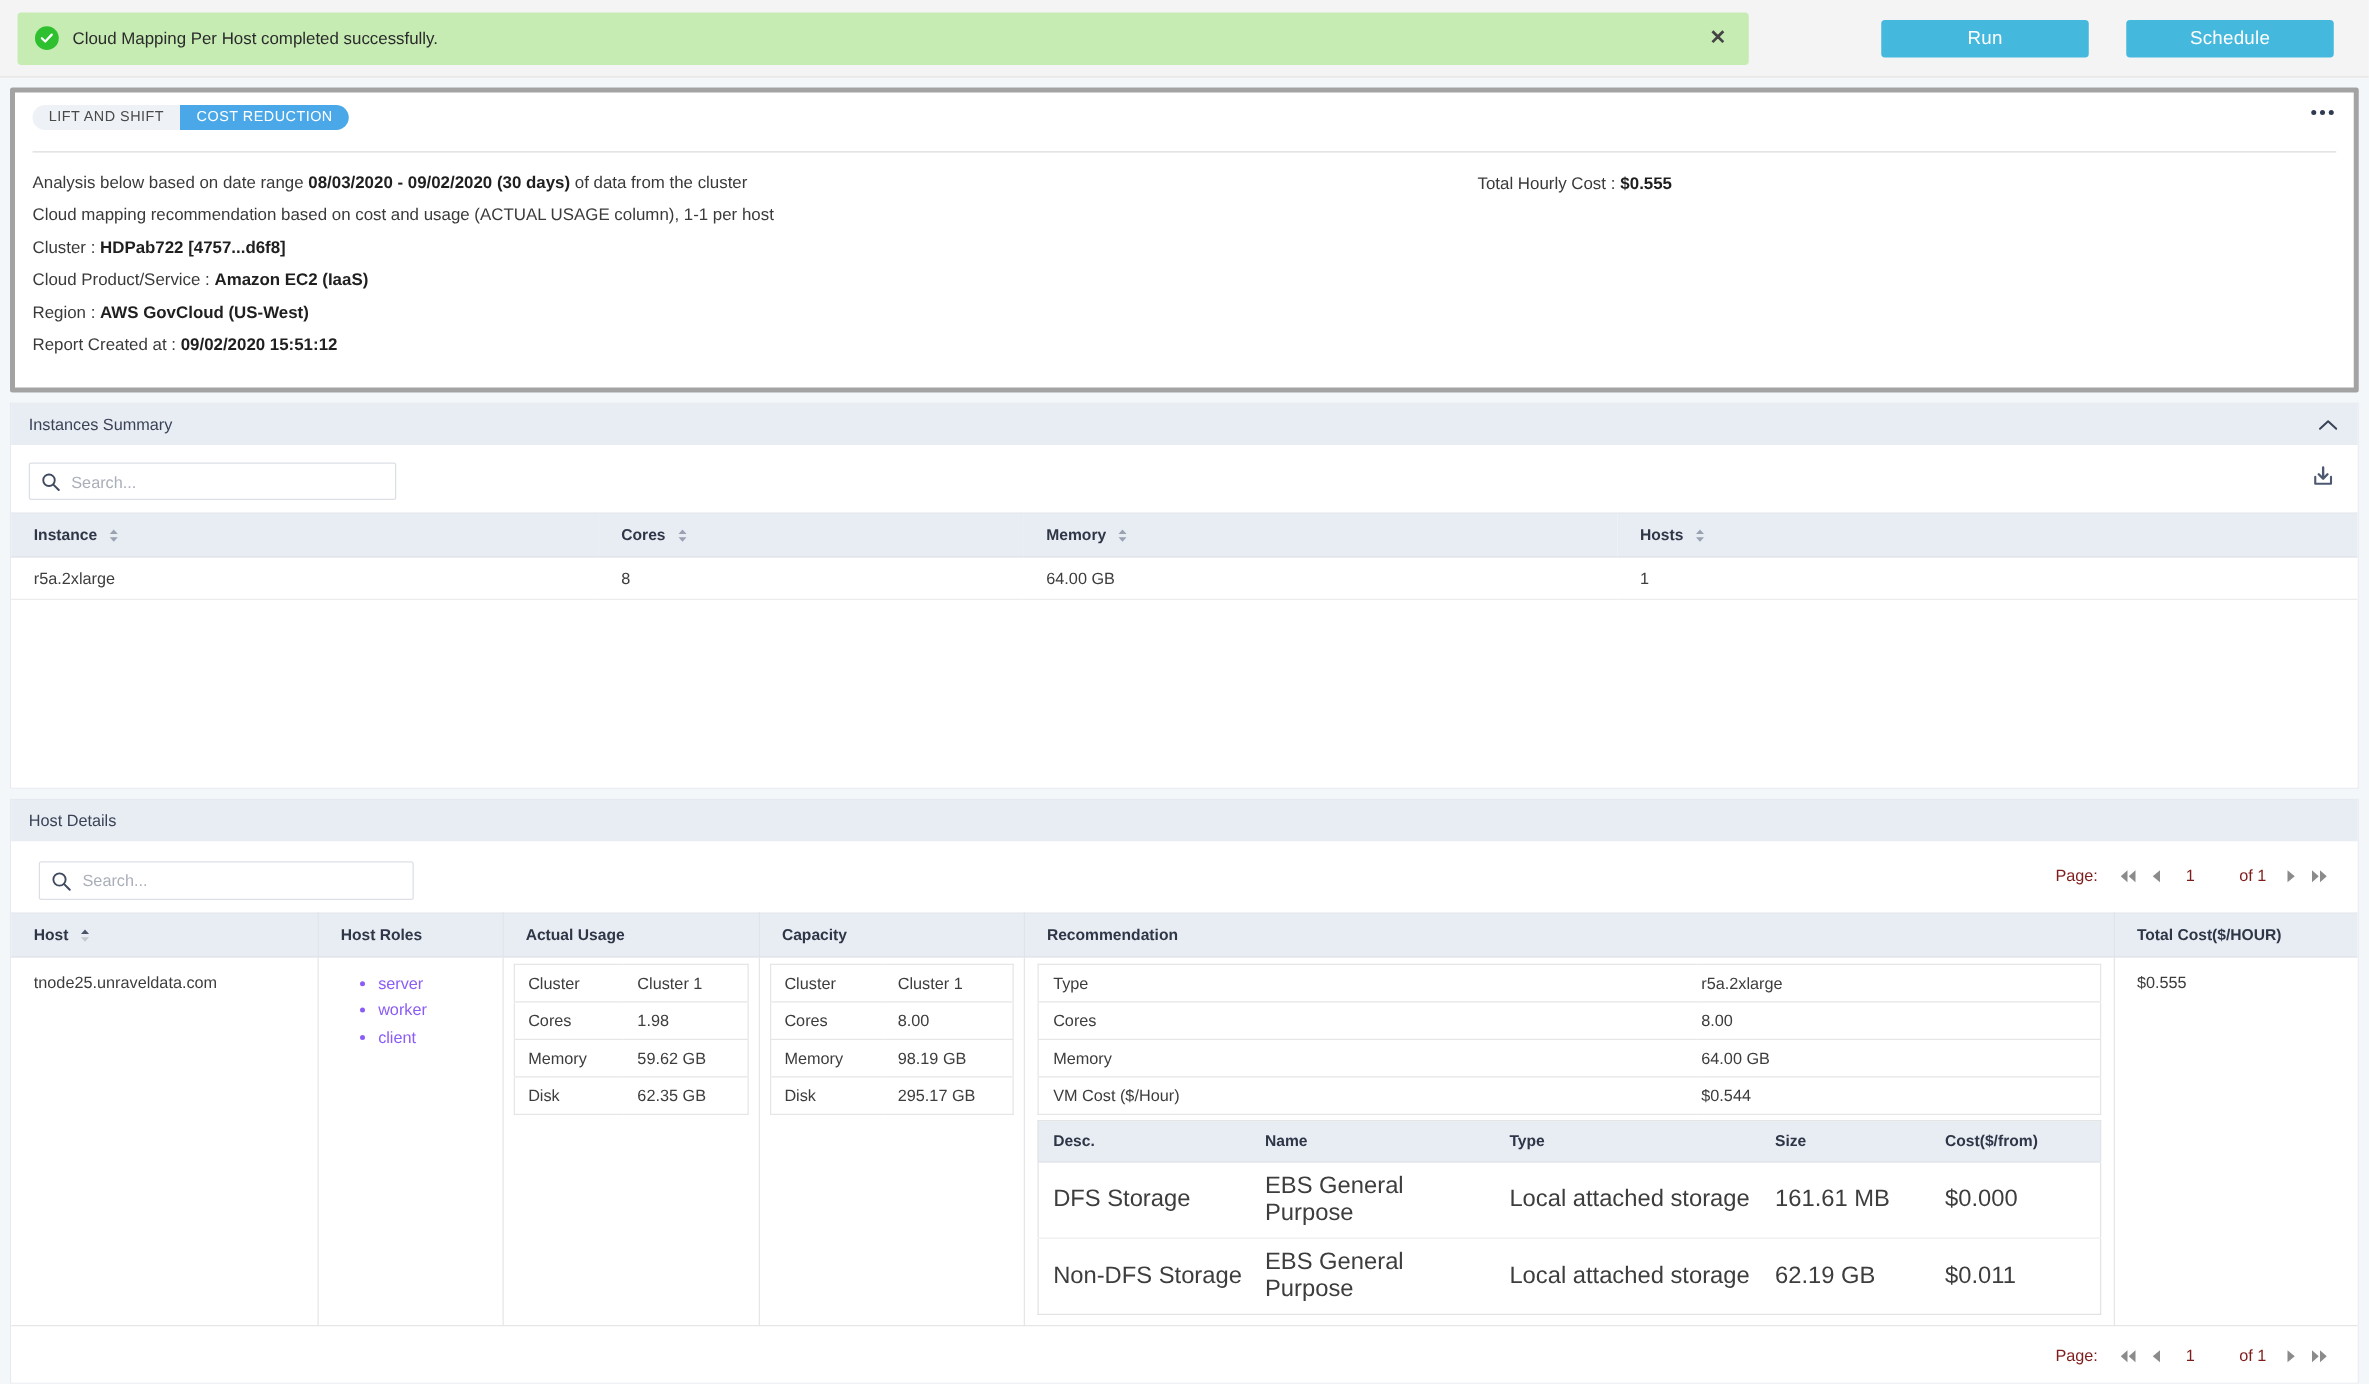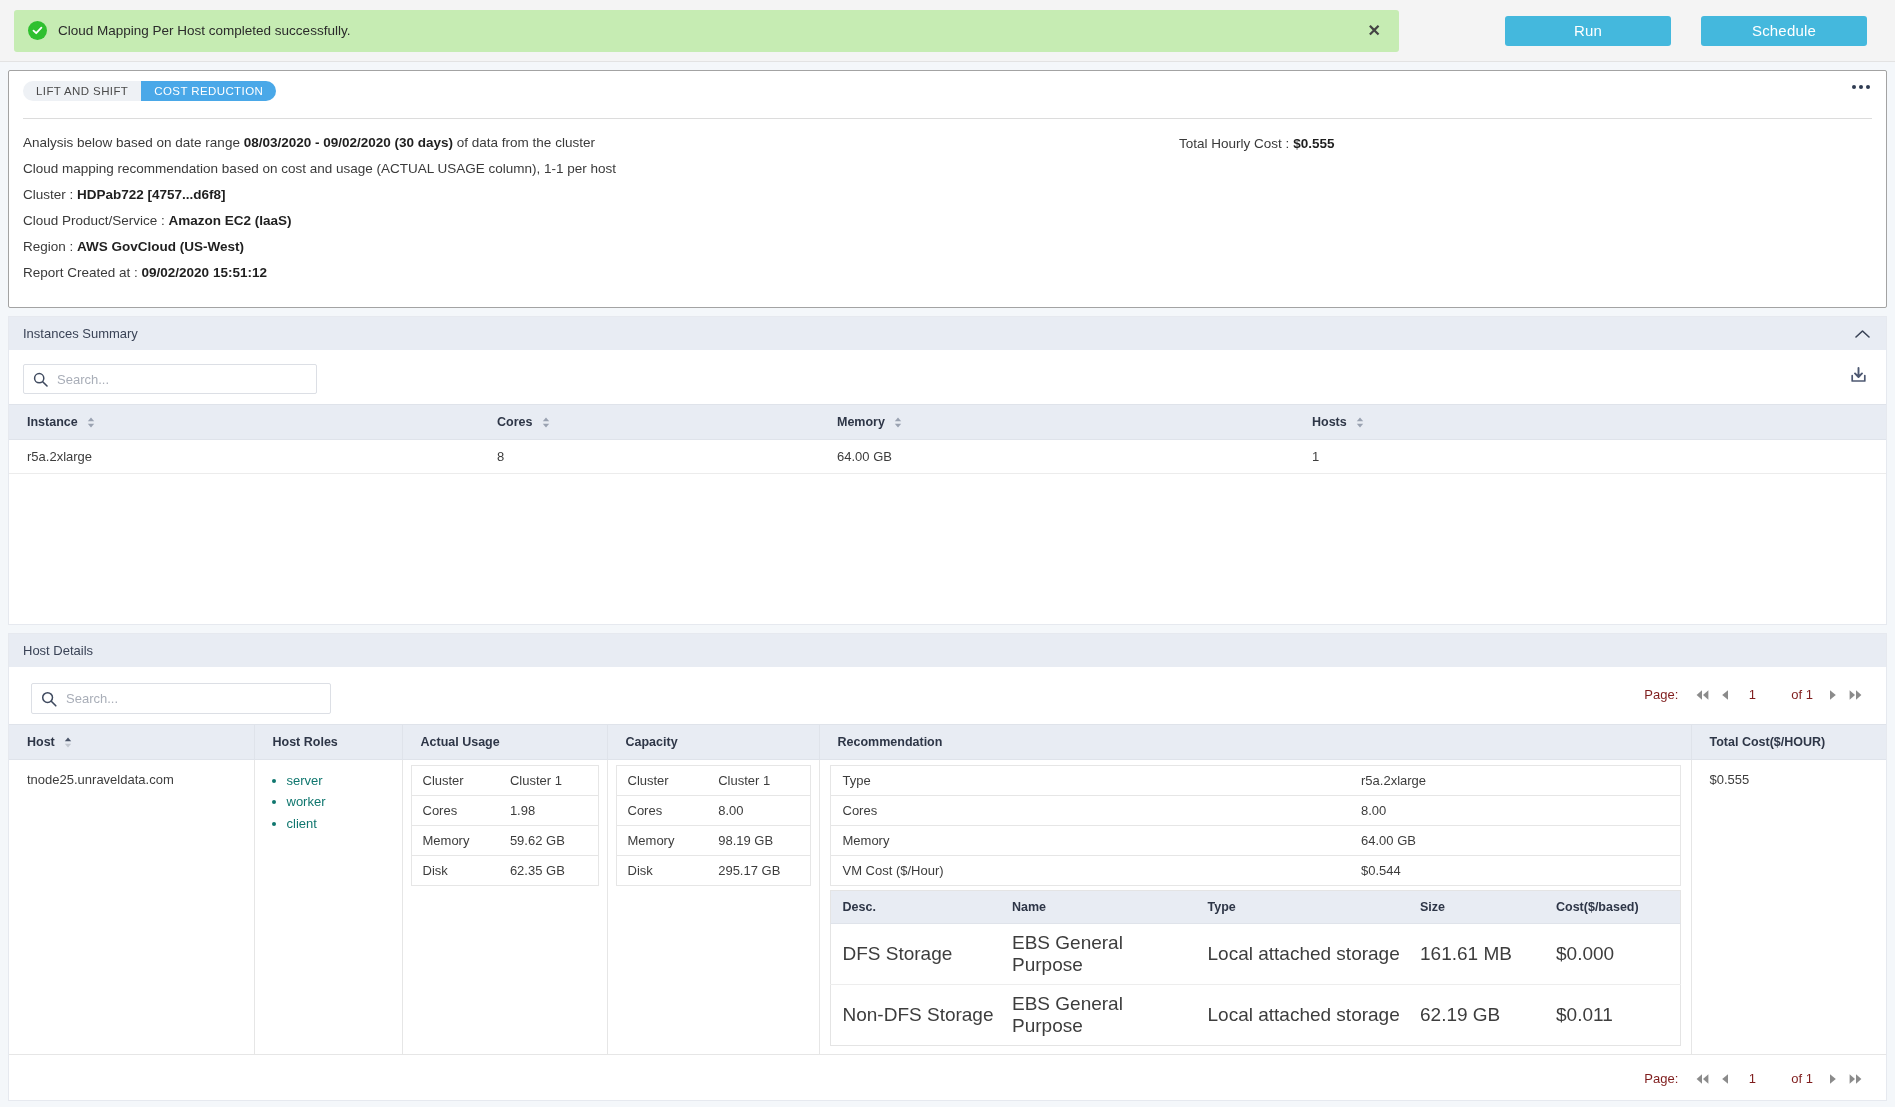--- a/index.html
+++ b/index.html
@@ -55,21 +55,21 @@
     border: none; border-radius: 3px;
     font-size: 15px; cursor: pointer;
     font-family: "Liberation Sans", sans-serif;
     letter-spacing: .2px;
   }
 
   
   .card {
     margin: 8px 8px 0 8px;
     background: #fff;
-    border: 1px solid #a3a3a3;
+    border: 4px solid #a3a3a3;
     border-radius: 2px;
   }
   .card-top { padding: 10px 14px 0 14px; position: relative; }
 
   .tabs { display: flex; align-items: center; }
   .tab {
     height: 20px; line-height: 20px;
     padding: 0 13px;
     font-size: 11.5px;
     letter-spacing: .4px;
@@ -161,21 +161,21 @@
   .host-grid > thead > tr > th { border-right: 1px solid #dfe3ea; margin-top: 40px; }
   .host-grid > thead > tr > th:last-child { border-right: none; }
   .host-grid > tbody > tr > td {
     border-right: 1px solid #e6e6e6;
     border-bottom: 1px solid #e6e6e6;
     padding: 0;
   }
   .host-grid > tbody > tr > td:last-child { border-right: none; }
   .cell-pad { padding: 12px 0 12px 18px; font-size: 13px; color: #3d3d3d; }
 
-  .roles { margin: 0; padding: 10px 0 10px 32px; font-size: 13px; color: #0f766e; }
+  .roles { margin: 0; padding: 10px 0 10px 48px; font-size: 13px; color: #8b5cf6; }
   .roles li { line-height: 1.65; }
 
   
   .mini { width: 100%; border-collapse: collapse; }
   .mini td {
     font-size: 13px; color: #3d3d3d;
     padding: 7px 0 7px 11px;
     border-bottom: 1px solid #e6e6e6;
     border-right: none;
   }
@@ -490,21 +490,21 @@
               </tbody>
                 </table>
 
               <table class="storage">
                 <thead>
                   <tr>
                     <th style="width:20%">Desc.</th>
                     <th style="width:23%">Name</th>
                     <th style="width:25%">Type</th>
                     <th style="width:16%">Size</th>
-                    <th>Cost($/based)</th>
+                    <th>Cost($/from)</th>
                   </tr>
                 </thead>
                 <tbody>
                   <tr>
                     <td>DFS Storage</td>
                     <td>EBS General Purpose</td>
                     <td>Local attached storage</td>
                     <td>161.61 MB</td>
                     <td>$0.000</td>
                   </tr>

